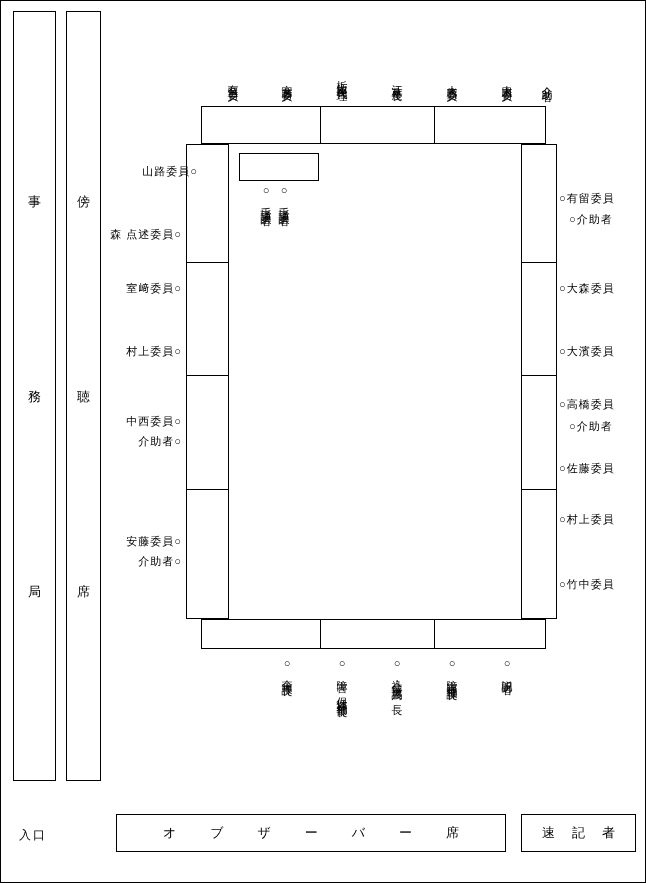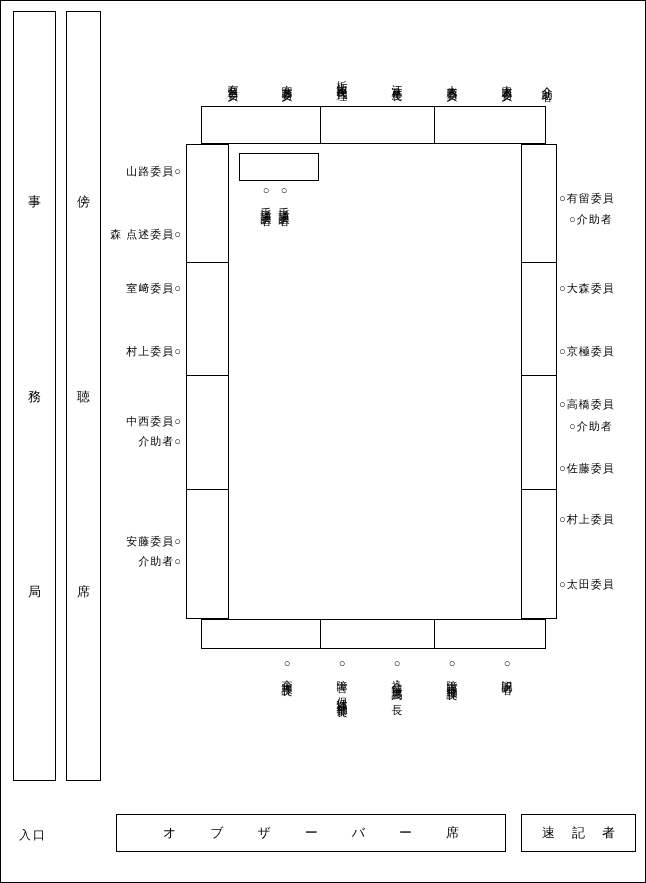--- a/index.html
+++ b/index.html
@@ -111,32 +111,32 @@
   <div class="vlabel anchor-bottom" style="left:445px">大熊委員○</div>
   <div class="vlabel anchor-bottom" style="left:500px">太田委員○</div>
   <div class="vlabel anchor-bottom" style="left:540px">介助者○</div>
 
   <div class="vlabel anchor-top" style="left:280px">○企画課長</div>
   <div class="vlabel anchor-top" style="left:335px">○障害　保健福祉部長</div>
   <div class="vlabel anchor-top" style="left:390px">○社会・援護局　長</div>
   <div class="vlabel anchor-top" style="left:445px">○障害福祉課長</div>
   <div class="vlabel anchor-top" style="left:500px">○説明者</div>
 
-  <div class="hlabel" style="right:463px; top:163px">山路委員○</div>
+  <div class="hlabel" style="right:447px; top:163px">山路委員○</div>
   <div class="hlabel" style="right:463px; top:226px">森 点述委員○</div>
   <div class="hlabel" style="right:463px; top:280px">室﨑委員○</div>
   <div class="hlabel" style="right:463px; top:343px">村上委員○</div>
   <div class="hlabel" style="right:463px; top:413px">中西委員○</div>
   <div class="hlabel" style="right:463px; top:433px">介助者○</div>
   <div class="hlabel" style="right:463px; top:533px">安藤委員○</div>
   <div class="hlabel" style="right:463px; top:553px">介助者○</div>
 
   <div class="hlabel" style="left:558px; top:190px">○有留委員</div>
   <div class="hlabel" style="left:568px; top:211px">○介助者</div>
   <div class="hlabel" style="left:558px; top:280px">○大森委員</div>
-  <div class="hlabel" style="left:558px; top:343px">○京極委員</div>
+  <div class="hlabel" style="left:558px; top:343px">○大濱委員</div>
   <div class="hlabel" style="left:558px; top:396px">○高橋委員</div>
   <div class="hlabel" style="left:568px; top:418px">○介助者</div>
   <div class="hlabel" style="left:558px; top:460px">○佐藤委員</div>
   <div class="hlabel" style="left:558px; top:511px">○村上委員</div>
-  <div class="hlabel" style="left:558px; top:576px">○太田委員</div>
+  <div class="hlabel" style="left:558px; top:576px">○竹中委員</div>
 
 </div>
 
 </body></html>

